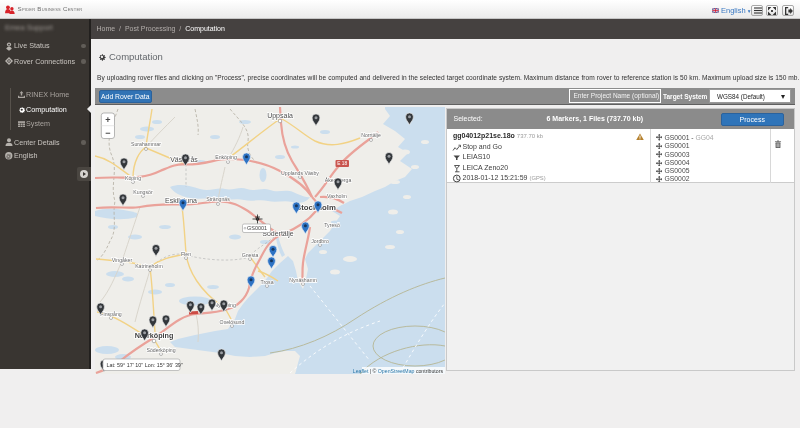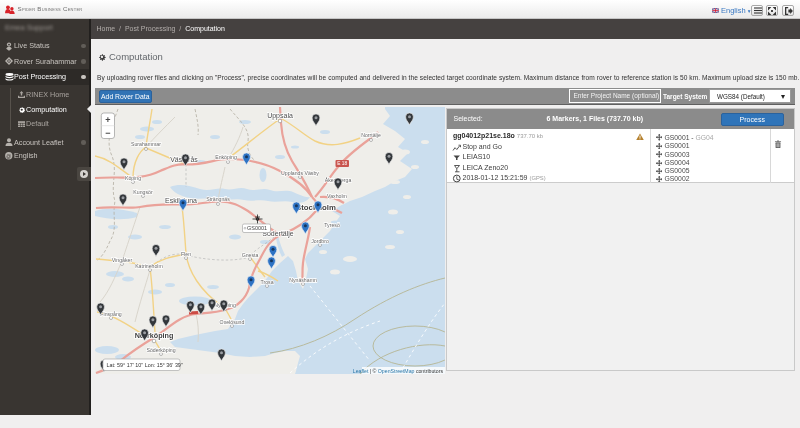--- a/index.html
+++ b/index.html
@@ -4,21 +4,21 @@
 *{margin:0;padding:0;box-sizing:border-box}
 html,body{width:800px;height:428px;overflow:hidden;font-family:"Liberation Sans",sans-serif}
 #page{position:absolute;top:0;left:0;width:800px;height:428px;background:#f0efef;overflow:hidden}
 #hdr{position:absolute;top:0;left:0;width:800px;height:19px;background:linear-gradient(#ffffff,#ebebeb);border-bottom:1px solid #c6c6c6}
 #brand{position:absolute;left:17.5px;top:5px;font-variant:small-caps;font-size:6.2px;color:#6e6e6e;letter-spacing:.25px}
 #lang{position:absolute;left:721px;top:6px;font-size:7.5px;color:#3a79c3}
 #hbtns{position:absolute;left:0;top:0;font-size:0}
 .hbtn{position:absolute;top:4.8px;width:11.7px;height:11px;background:linear-gradient(#fefefe,#e4e4e4);border:1px solid #a8a8a8;border-radius:2px}
 #crumb{position:absolute;left:91px;top:19px;width:709px;height:19.5px;background:#454140;font-size:7px;color:#b3aeab;line-height:19.5px;padding-left:5.5px}
 #crumb b{color:#fff;font-weight:normal}
-#side{position:absolute;left:0;top:19px;width:91px;height:396px;background:#393531;border-right:2px solid #22201e;color:#c9c5c0;font-size:7.2px}
+#side{position:absolute;left:0;top:19px;width:91px;height:350px;background:#393531;border-right:2px solid #22201e;color:#c9c5c0;font-size:7.2px}
 .sitem{position:absolute;left:0;width:89px;height:15px;line-height:15px;white-space:nowrap}
 .sitem .ic{position:absolute;left:5px;top:3.5px}
 .sitem .tx{position:absolute;left:14px;top:0}
 .sub .ic{left:17.5px}
 .sub .tx{left:26px}
 .badge{position:absolute;right:3.5px;top:5.5px;width:4.5px;height:4.5px;border-radius:50%;background:#615d58}
 #subline{position:absolute;left:9.5px;top:69px;width:1px;height:42px;background:#57524c}
 #emea{position:absolute;left:5px;top:3.5px;color:#9d9893;filter:blur(1.5px);font-size:7.5px}
 #sarrow{position:absolute;left:86.5px;top:86px;width:0;height:0;border-top:4.5px solid transparent;border-bottom:4.5px solid transparent;border-right:4.5px solid #f0efef}
 #collapse{position:absolute;left:76.5px;top:148px;width:14.5px;height:14px;background:#4a4641;border-radius:2px 0 0 2px}
@@ -106,33 +106,22 @@
         </svg>
         <span class="tx">Live Status</span>
         <span class="badge"></span>
       </div>
 <div class="sitem" style="top:34.9px">
         <svg class="ic" width="8" height="8" viewBox="0 0 9 9">
           <path d="M4.5 0L9 4.5 4.5 9 0 4.5z" fill="#b5b1ac"></path>
           <path d="M4.5 2.2L6.8 4.5 4.5 6.8 2.2 4.5z" fill="#393531"></path>
           <circle cx="4.5" cy="4.5" r="1" fill="#b5b1ac"></circle>
         </svg>
-        <span class="tx">Rover Surahammar</span>
+        <span class="tx">Rover Connections</span>
         <span class="badge"></span>
-      </div>
-<div class="sitem" style="top:50.4px;height:16px;background:#2d2a27;color:#fff">
-        <svg class="ic" width="9" height="9" viewBox="0 0 9 9" style="top:4px">
-          <g fill="#fff">
-            <ellipse cx="4.5" cy="1.5" rx="4" ry="1.4"></ellipse>
-            <path d="M.5 2.6c0 .8 1.8 1.4 4 1.4s4-.6 4-1.4v1.2c0 .8-1.8 1.4-4 1.4s-4-.6-4-1.4z"></path>
-            <path d="M.5 5c0 .8 1.8 1.4 4 1.4s4-.6 4-1.4v1.2c0 .8-1.8 1.4-4 1.4s-4-.6-4-1.4z"></path>
-          </g>
-        </svg>
-        <span class="tx">Post Processing</span>
-        <span class="badge" style="background:#c9c5c0"></span>
       </div>
 <div id="subline"></div>
 <div class="sitem sub" style="top:68.3px;color:#a9a49f">
         <svg class="ic" width="7" height="7" viewBox="0 0 8 8" style="top:4px">
           <g fill="#a9a49f">
             <path d="M4 0l2.2 2.5H4.8V5H3.2V2.5H1.8z"></path>
             <path d="M0 5.4h1.4v1.2h5.2V5.4H8V8H0z"></path>
           </g>
         </svg>
         <span class="tx">RINEX Home</span>
@@ -148,30 +137,30 @@
           <g fill="#a9a49f">
             <rect width="8" height="2"></rect>
             <rect y="2.6" width="2.3" height="1.8"></rect>
             <rect x="2.9" y="2.6" width="2.3" height="1.8"></rect>
             <rect x="5.8" y="2.6" width="2.2" height="1.8"></rect>
             <rect y="5" width="2.3" height="1.8"></rect>
             <rect x="2.9" y="5" width="2.3" height="1.8"></rect>
             <rect x="5.8" y="5" width="2.2" height="1.8"></rect>
           </g>
         </svg>
-        <span class="tx">Default</span>
+        <span class="tx">System</span>
       </div>
 <div class="sitem" style="top:115.5px">
         <svg class="ic" width="8" height="8" viewBox="0 0 8 8">
           <g fill="#b5b1ac">
             <circle cx="4" cy="2.2" r="2"></circle>
             <path d="M.5 8a3.5 3.2 0 017 0z"></path>
           </g>
         </svg>
-        <span class="tx">Account Leaflet</span>
+        <span class="tx">Center Details</span>
         <span class="badge"></span>
       </div>
 <div class="sitem" style="top:129.3px">
         <svg class="ic" width="7.5" height="7.5" viewBox="0 0 9 9" style="top:4px">
           <circle cx="4.5" cy="4.5" r="4.4" fill="#b5b1ac"></circle>
           <text x="4.5" y="6.6" font-size="6" text-anchor="middle" fill="#393531" font-family="Liberation Sans">@</text>
         </svg>
         <span class="tx">English</span>
       </div>
 <div id="sarrow"></div>

